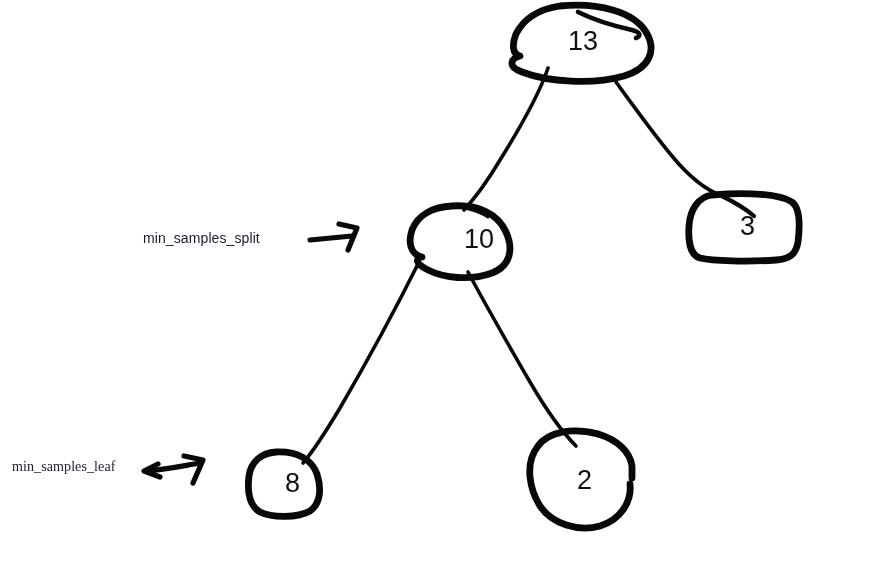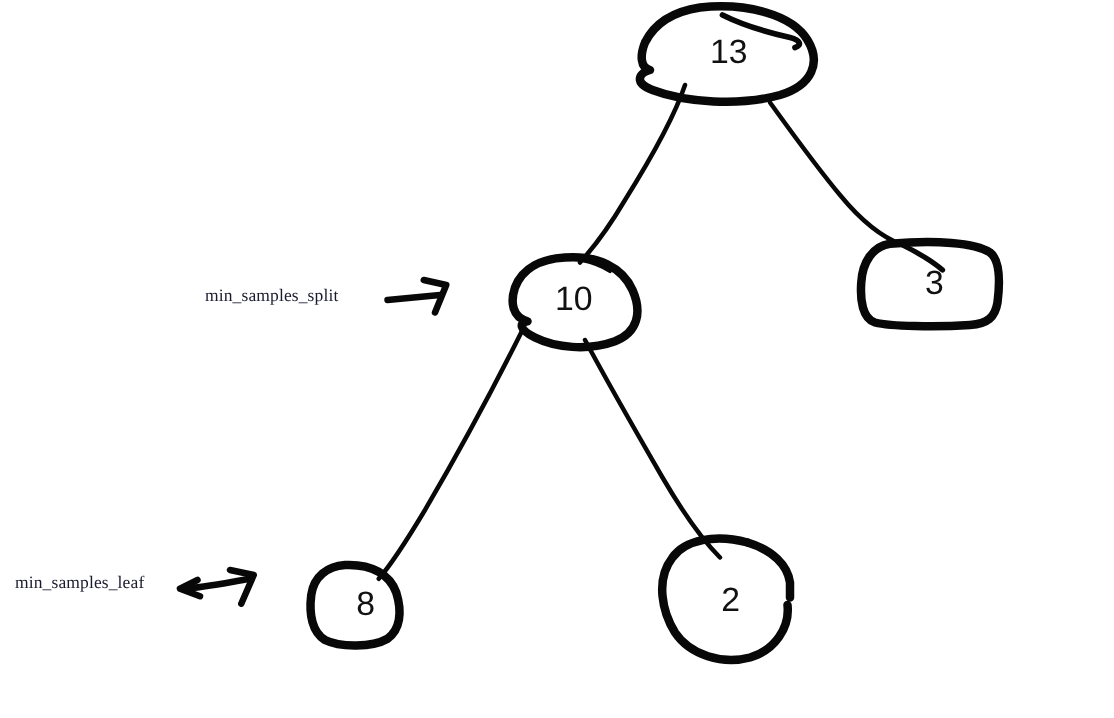--- a/index.html
+++ b/index.html
@@ -138,25 +138,25 @@
       <g>
         <path class="ink ink-arrow" d="M 146,471 C 164,470 182,466 200,463"></path>
         <path class="ink ink-arrow" d="M 158,464 L 144,471 L 160,477"></path>
         <path class="ink ink-arrow" d="M 184,456 L 203,460 L 193,483"></path>
       </g>
     </g>
   </svg>
 
   <div class="node-label" style="left:568px; top:28px;">13</div>
 
-  <div class="node-label" style="left:444px; top:226px;">10</div>
+  <div class="node-label" style="left:464px; top:226px;">10</div>
 
   <div class="node-label" style="left:740px; top:213px;">3</div>
 
   <div class="node-label" style="left:285px; top:470px;">8</div>
 
   <div class="node-label" style="left:577px; top:467px;">2</div>
 
-  <div class="annot-label" style="left:164px; top:231px;font-family:Liberation Serif, serif;">min_samples_split</div>
+  <div class="annot-label" style="left:143px; top:231px;">min_samples_split</div>
 
   <div class="annot-label" style="left:12px; top:460px;font-family:Liberation Serif, serif;">min_samples_leaf</div>
 
 </div>
 
 </body></html>

